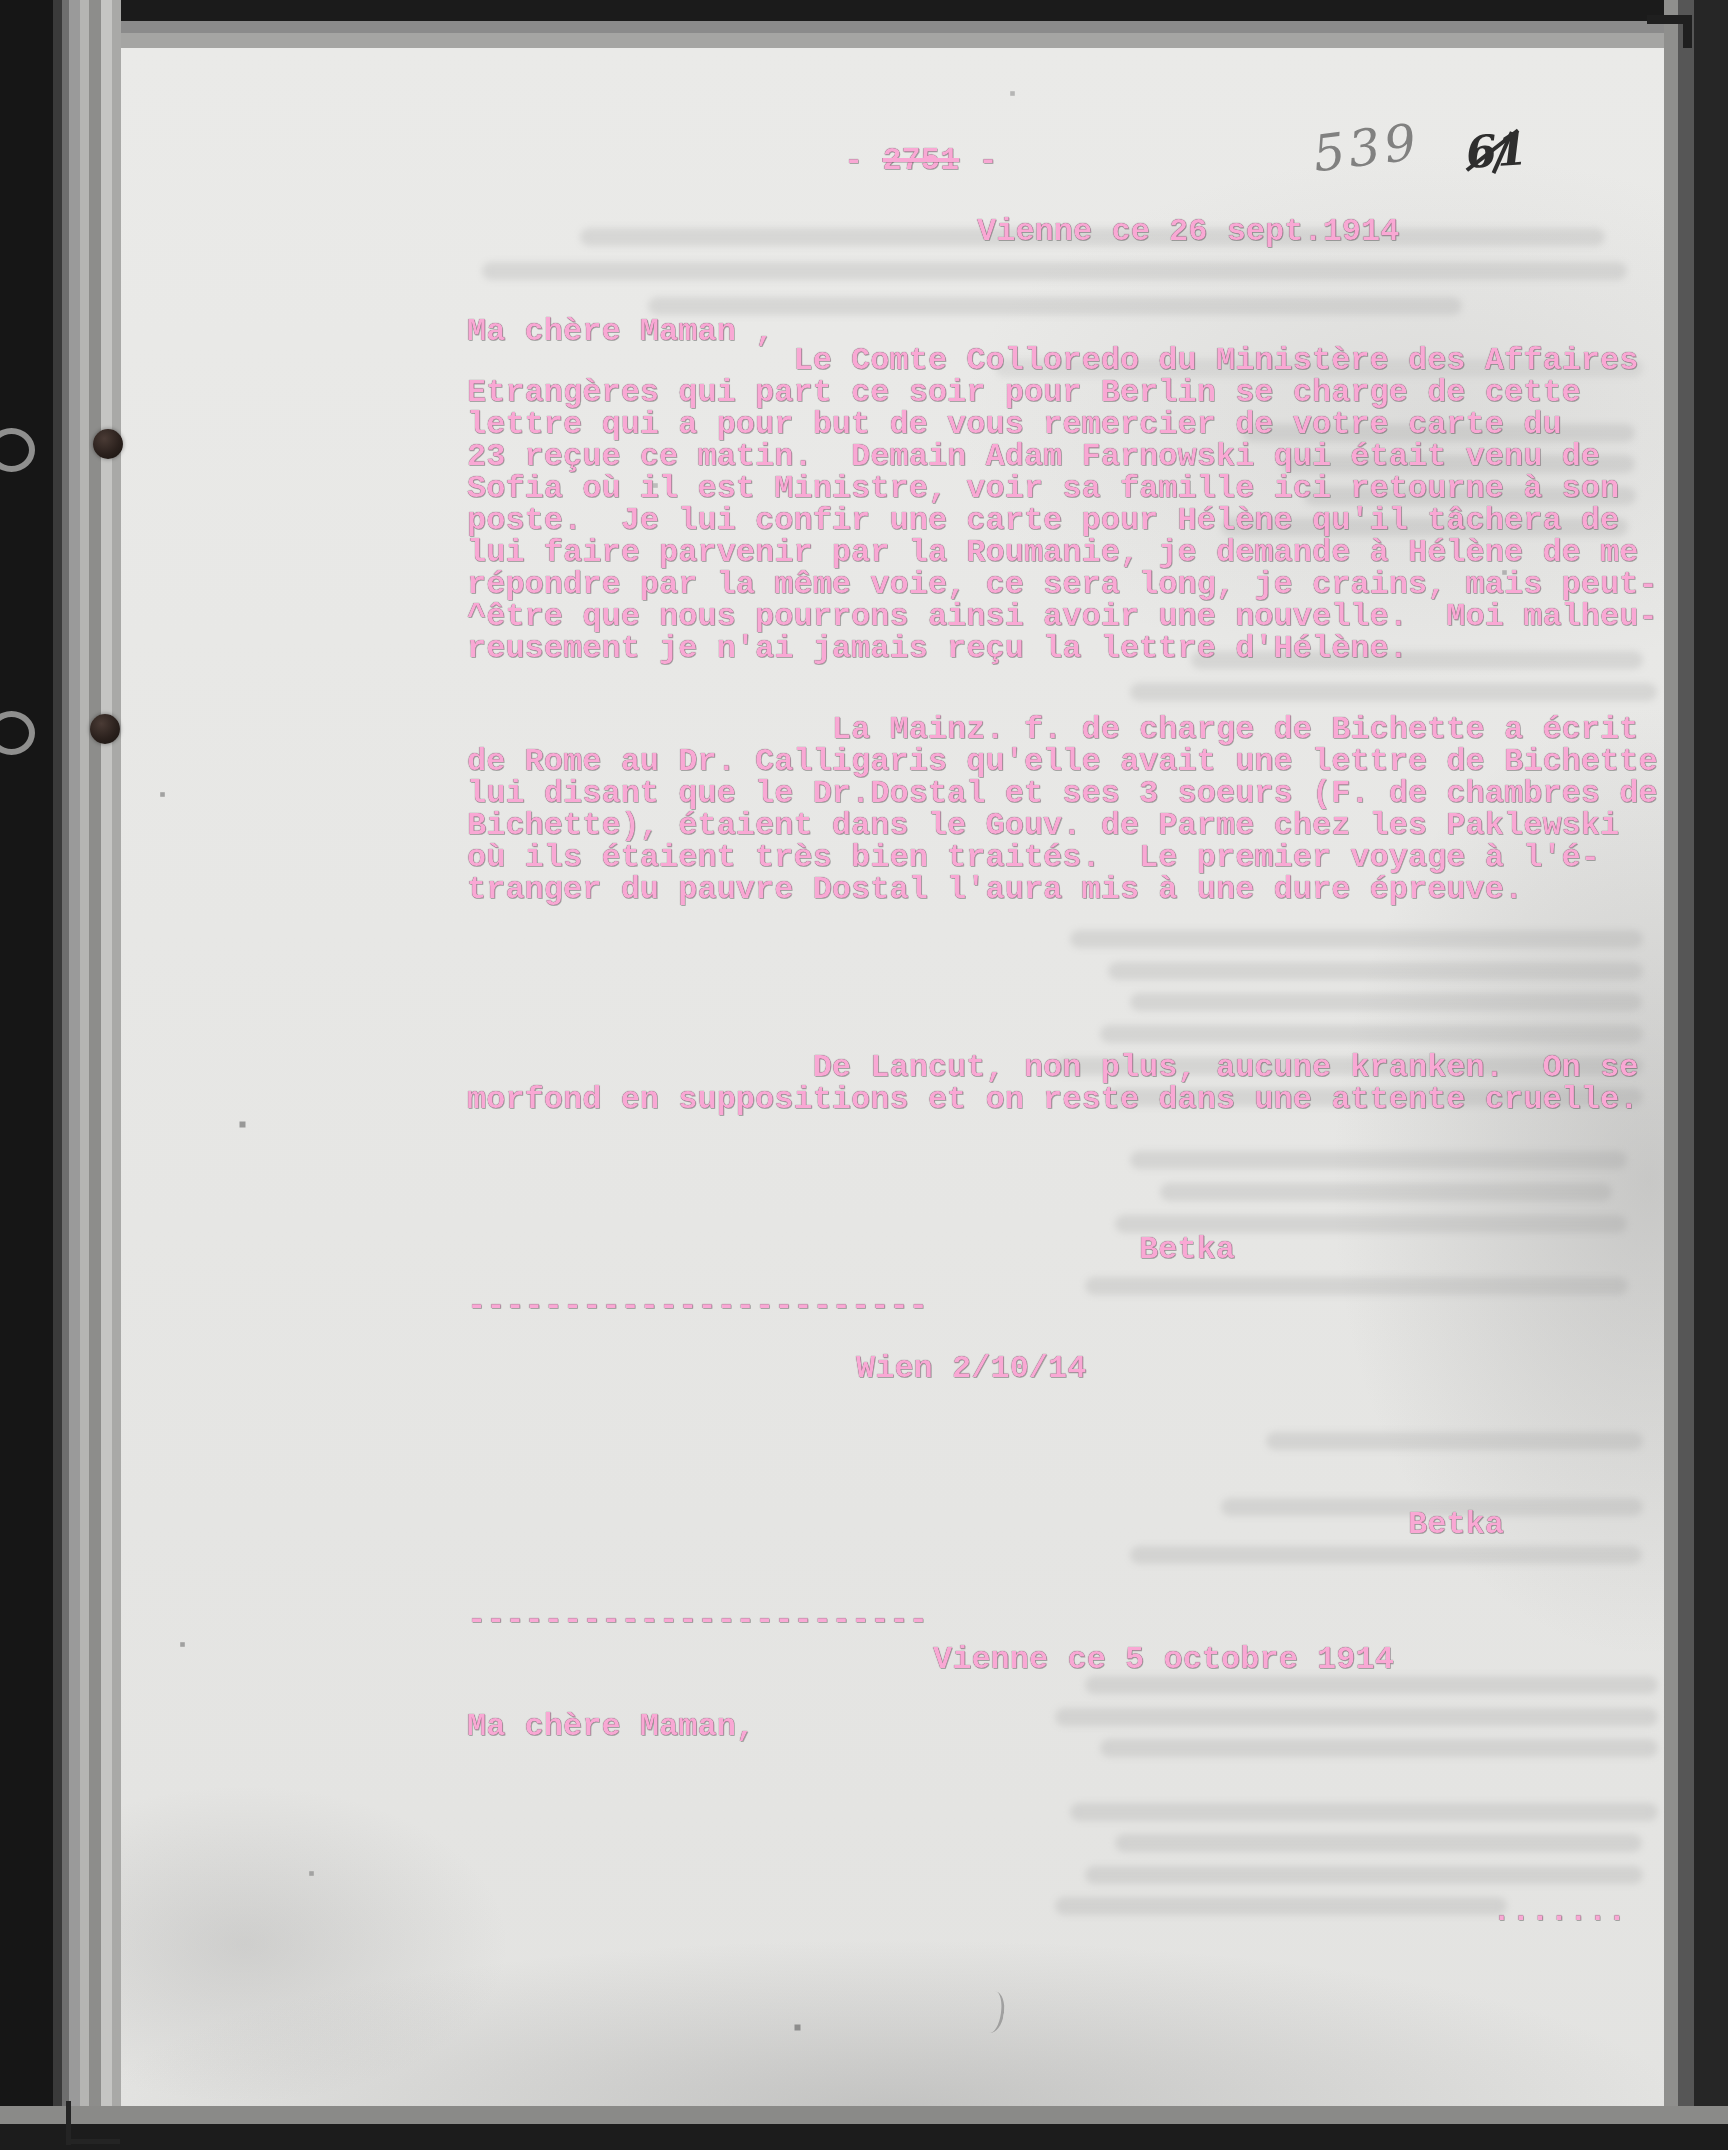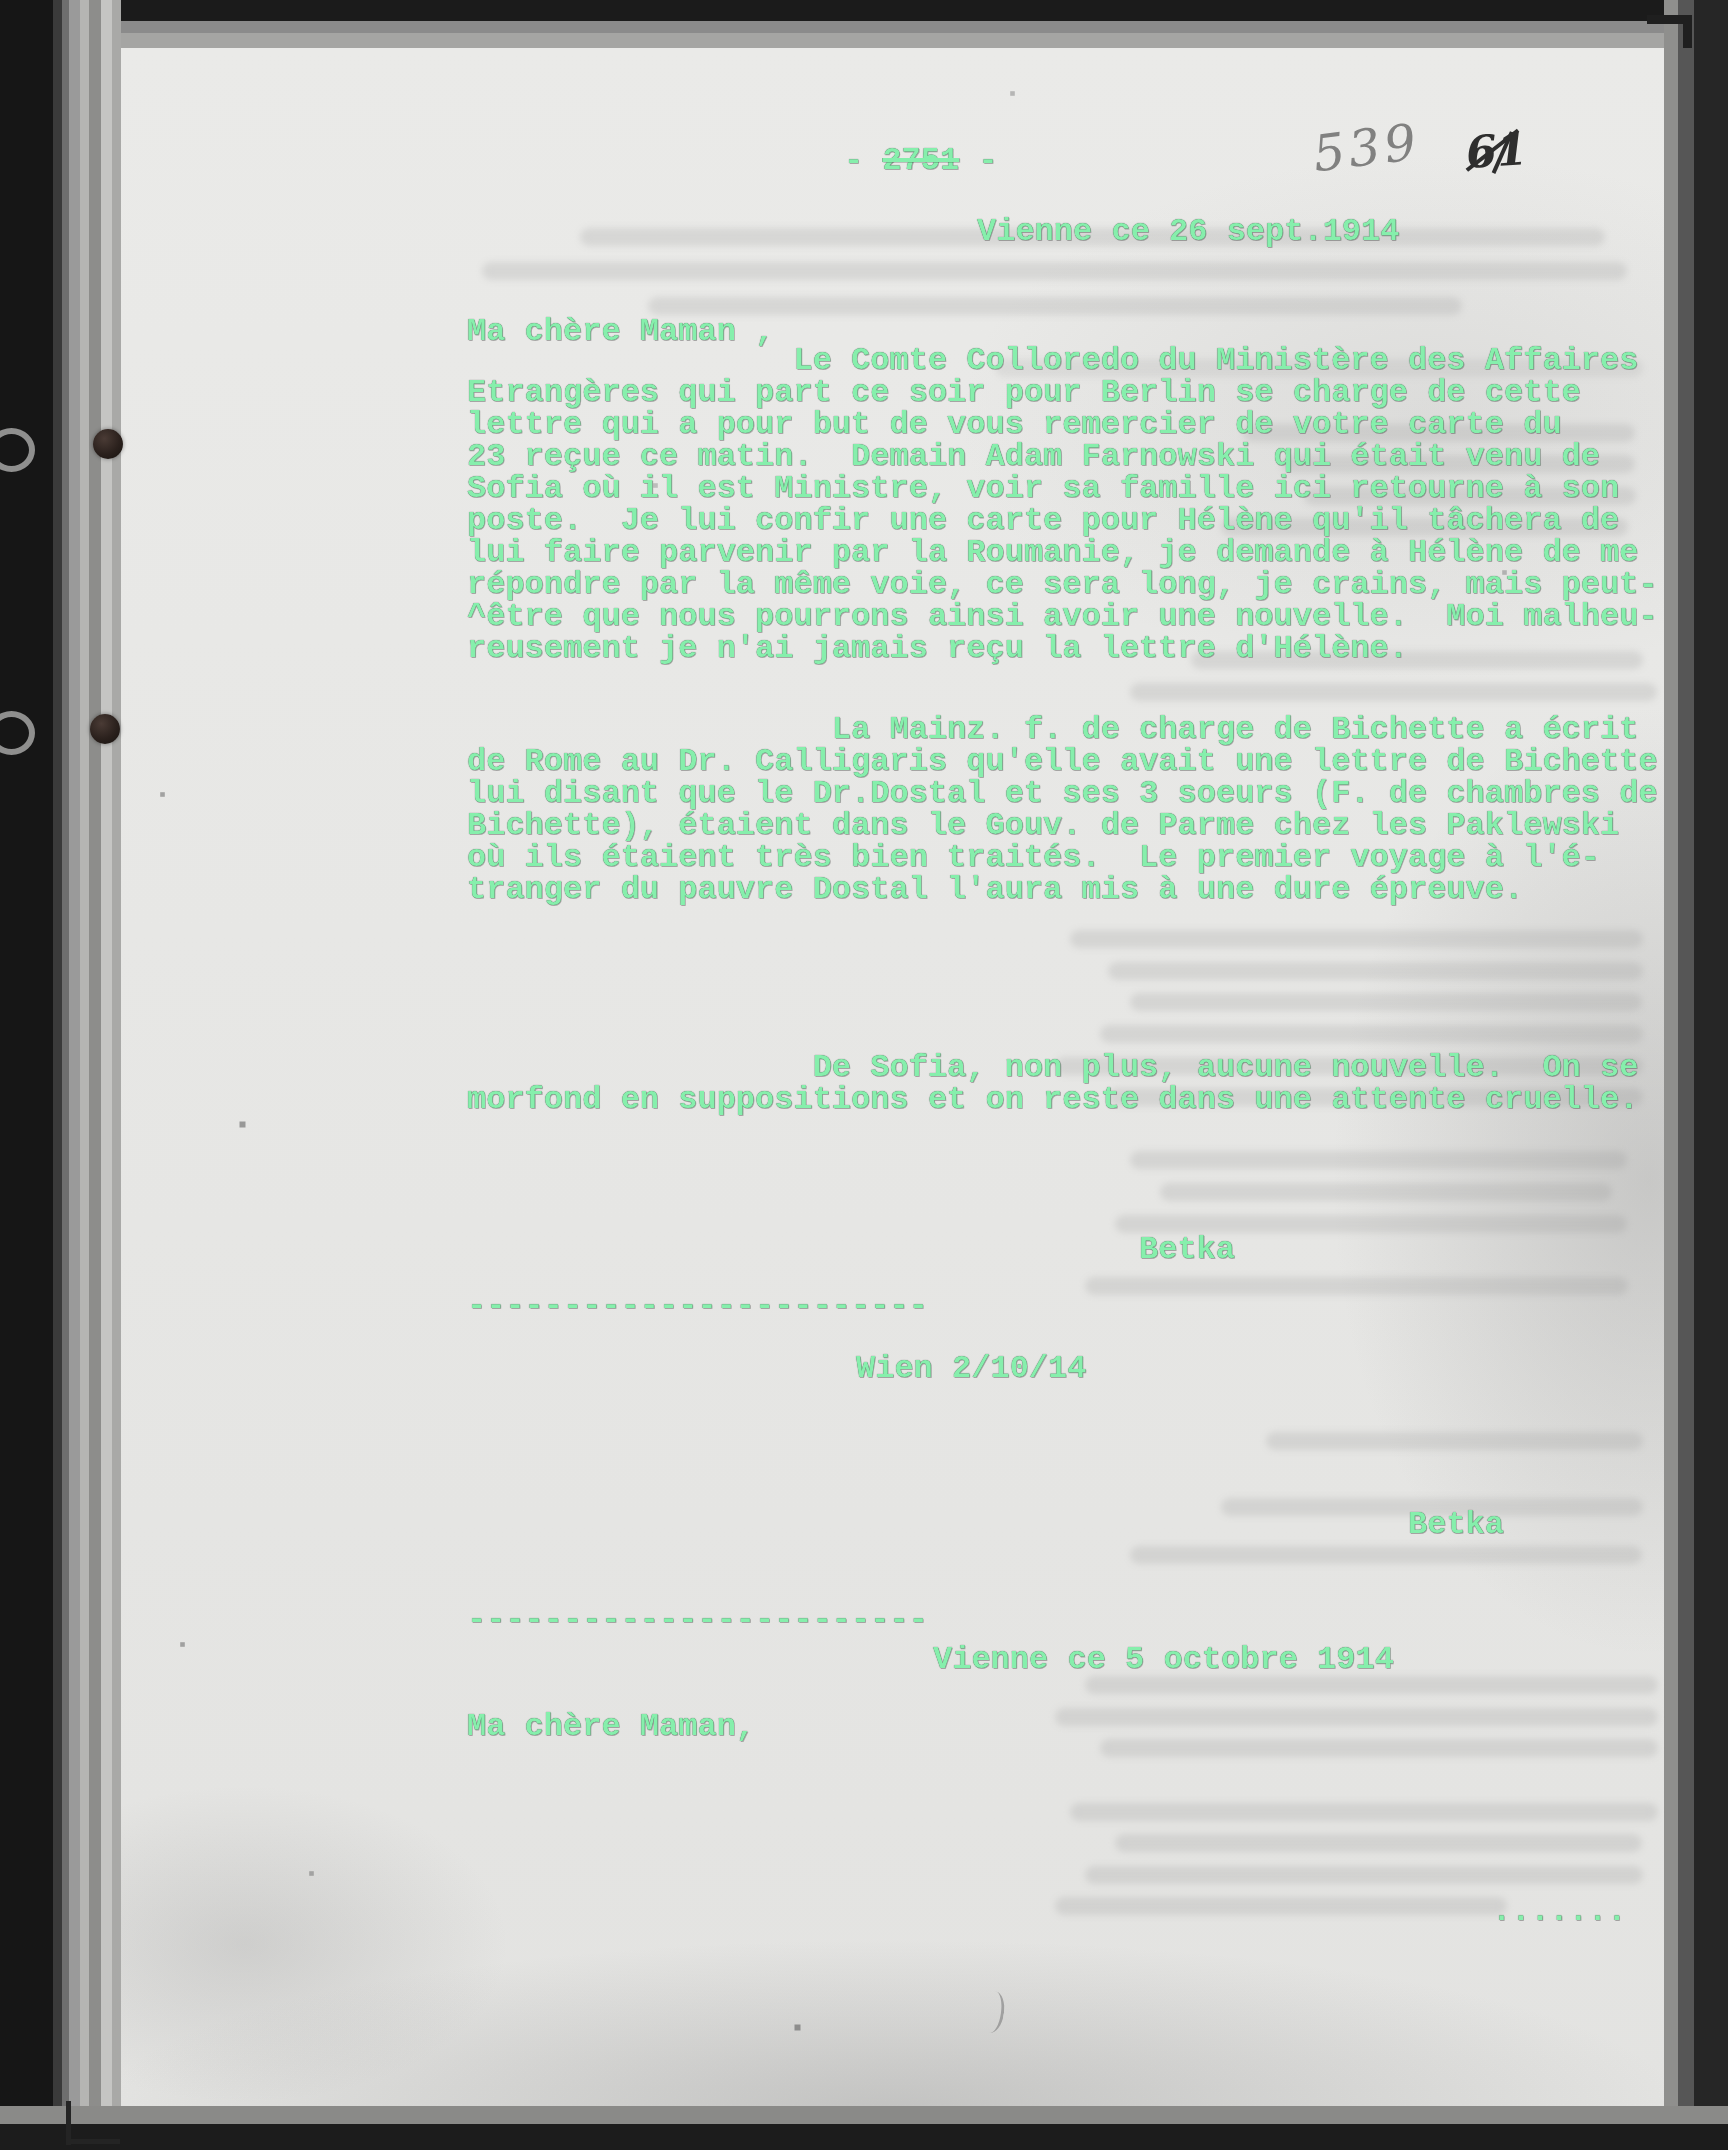--- a/index.html
+++ b/index.html
@@ -33,21 +33,21 @@
   
   .hole{position:absolute;width:30px;height:30px;border-radius:50%;
      background:radial-gradient(circle at 38% 32%, #4a3b35 0%, #2b211d 55%, #17120f 100%);
      box-shadow:0 0 4.5px rgba(0,0,0,.4);}
   .hole1{left:93px;top:429px;} .hole2{left:90px;top:714px;}
   .ring{position:absolute;width:35px;height:32px;border:6.8px solid #a5a5a3;border-radius:50%;
      left:-12px;opacity:.85;}
   .ring1{top:428px;} .ring2{top:711px;}
   
   .typed{position:absolute;white-space:pre;font-family:"Liberation Mono","DejaVu Sans Mono",monospace;
-     font-size:32px;line-height:32px;font-weight:700;color:#86efac;
+     font-size:32px;line-height:32px;font-weight:700;color:#f9a8d4;
      text-shadow:0 0 0.8px rgba(25,25,25,.9),0.8px 0.8px 0 rgba(45,45,45,.30);}
   .strike{text-decoration:line-through;text-decoration-thickness:3.8px;}
   .hand{position:absolute;font-family:"DejaVu Serif","Liberation Serif",serif;font-style:italic;}
   .folio{left:1313px;top:119px;font-size:50px;color:#6f6f6f;transform:rotate(-7deg);letter-spacing:3.8px;opacity:.85;}
   .crossed{left:1466px;top:125px;font-size:44px;color:#2e2e2e;font-weight:700;transform:rotate(-4deg);}
   .scratch1,.scratch2{position:absolute;left:-6px;top:22.6px;width:65px;border-top:4.5px solid #2e2e2e;}
   .scratch1{transform:rotate(-34deg);} .scratch2{transform:rotate(-62deg);left:13.6px;top:26px;width:45px;}
   
   .g{position:absolute;height:18px;background:#8c8c8c;opacity:.20;filter:blur(3.8px);border-radius:9px;}
   .fold{position:absolute;left:981px;top:1991px;width:19.6px;height:42px;border-right:3px solid #8a8a8a;
@@ -127,21 +127,21 @@
 lui faire parvenir par la Roumanie, je demande à Hélène de me
 répondre par la même voie, ce sera long, je crains, mais peut-
 ^être que nous pourrons ainsi avoir une nouvelle.  Moi malheu-
 reusement je n'ai jamais reçu la lettre d'Hélène.</div>
   <div class="typed" style="left:467px;top:714px">                   La Mainz. f. de charge de Bichette a écrit
 de Rome au Dr. Calligaris qu'elle avait une lettre de Bichette
 lui disant que le Dr.Dostal et ses 3 soeurs (F. de chambres de
 Bichette), étaient dans le Gouv. de Parme chez les Paklewski
 où ils étaient très bien traités.  Le premier voyage à l'é-
 tranger du pauvre Dostal l'aura mis à une dure épreuve.</div>
-  <div class="typed" style="left:467px;top:1052px">                  De Sofia, non plus, aucune nouvelle.  On se
+  <div class="typed" style="left:467px;top:1052px">                  De Lancut, non plus, aucune kranken.  On se
 morfond en suppositions et on reste dans une attente cruelle.</div>
   <div class="typed" style="left:1139px;top:1234px">Betka</div>
 
   <div class="typed" style="left:467px;top:1290px">------------------------</div>
 
   <div class="typed" style="left:856px;top:1353px">Wien 2/10/14</div>
   <div class="typed" style="left:1408px;top:1509px">Betka</div>
 
   <div class="typed" style="left:467px;top:1604px">------------------------</div>
 

